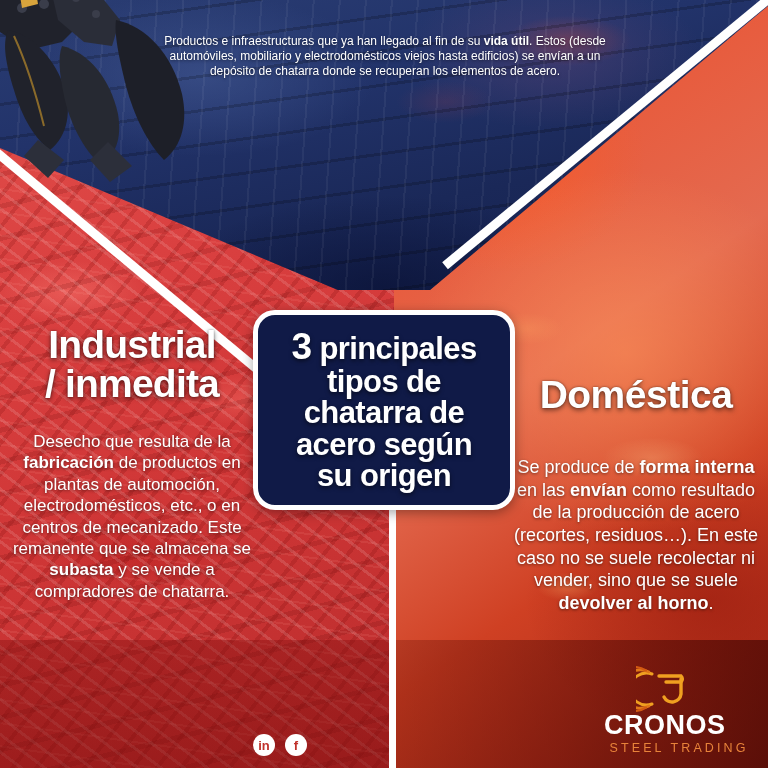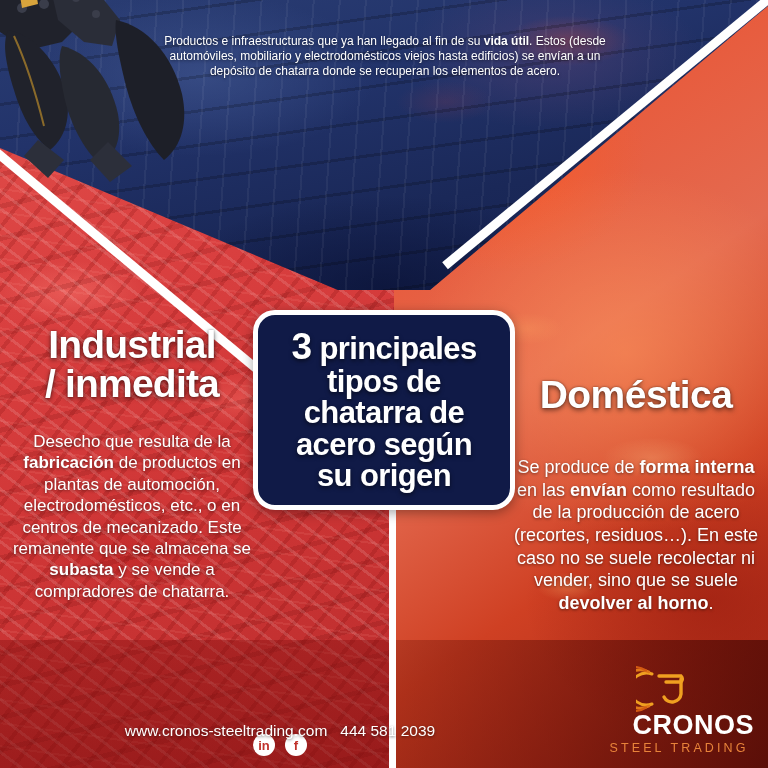--- a/index.html
+++ b/index.html
@@ -144,21 +144,21 @@
     position:absolute; left:0; top:28px; width:560px;
     text-align:center; color:#fff; font-size:15.5px;
     text-shadow:0 1px 3px rgba(0,0,0,.55); white-space:nowrap;
   }
   #contact-row .phone { margin-left:13px; }
 
   
   #logo { position:absolute; left:604px; top:666px; width:150px; height:92px; }
   #logo-mark { position:absolute; left:32px; top:0; width:54px; height:46px; }
   #logo-name {
-    position:absolute; left:0; top:46px; width:150px; text-align:right;
+    position:absolute; left:0; top:46px; width:150px; text-align:left;
     color:#fff; font-weight:bold; font-size:27px; letter-spacing:.5px; line-height:1;
   }
   #logo-sub {
     position:absolute; left:0; top:76px; width:150px; text-align:center;
     color:#e8833a; font-size:12.5px; letter-spacing:3.1px; line-height:1;
   }
 </style>
 </head>
 <body>
 
@@ -228,23 +228,20 @@
   </div>
 
   <div id="footer-shade-left"></div>
   <div id="footer-shade-right"></div>
 
   <div id="footer-content">
     <div id="social-row">
       <div class="social-icon">in</div>
       <div class="social-icon">f</div>
     </div>
-    <div id="contact-row">
-      <span>www.cronos-steeltrading.com</span><span class="phone">444 581 2039</span>
-    </div>
   </div>
 
   <div id="logo">
     <svg id="logo-mark" viewBox="0 0 54 46">
       <g fill="none" stroke-linecap="round">
         <path d="M16 8 A16 16 0 1 0 16 38" stroke="#f0a020" stroke-width="3"></path>
         <path d="M13 6 A19 19 0 1 0 13 40" stroke="#e07818" stroke-width="2.6"></path>
         <path d="M10 4.5 A22 22 0 1 0 10 41.5" stroke="#d35a12" stroke-width="2.2"></path>
         <path d="M23 10 L45 10 A4 4 0 0 1 45 16 L30 16" stroke="#f0a020" stroke-width="3.4"></path>
         <path d="M45 13 L45 28 A9 9 0 0 1 28 31" stroke="#f0a020" stroke-width="3.4"></path>

